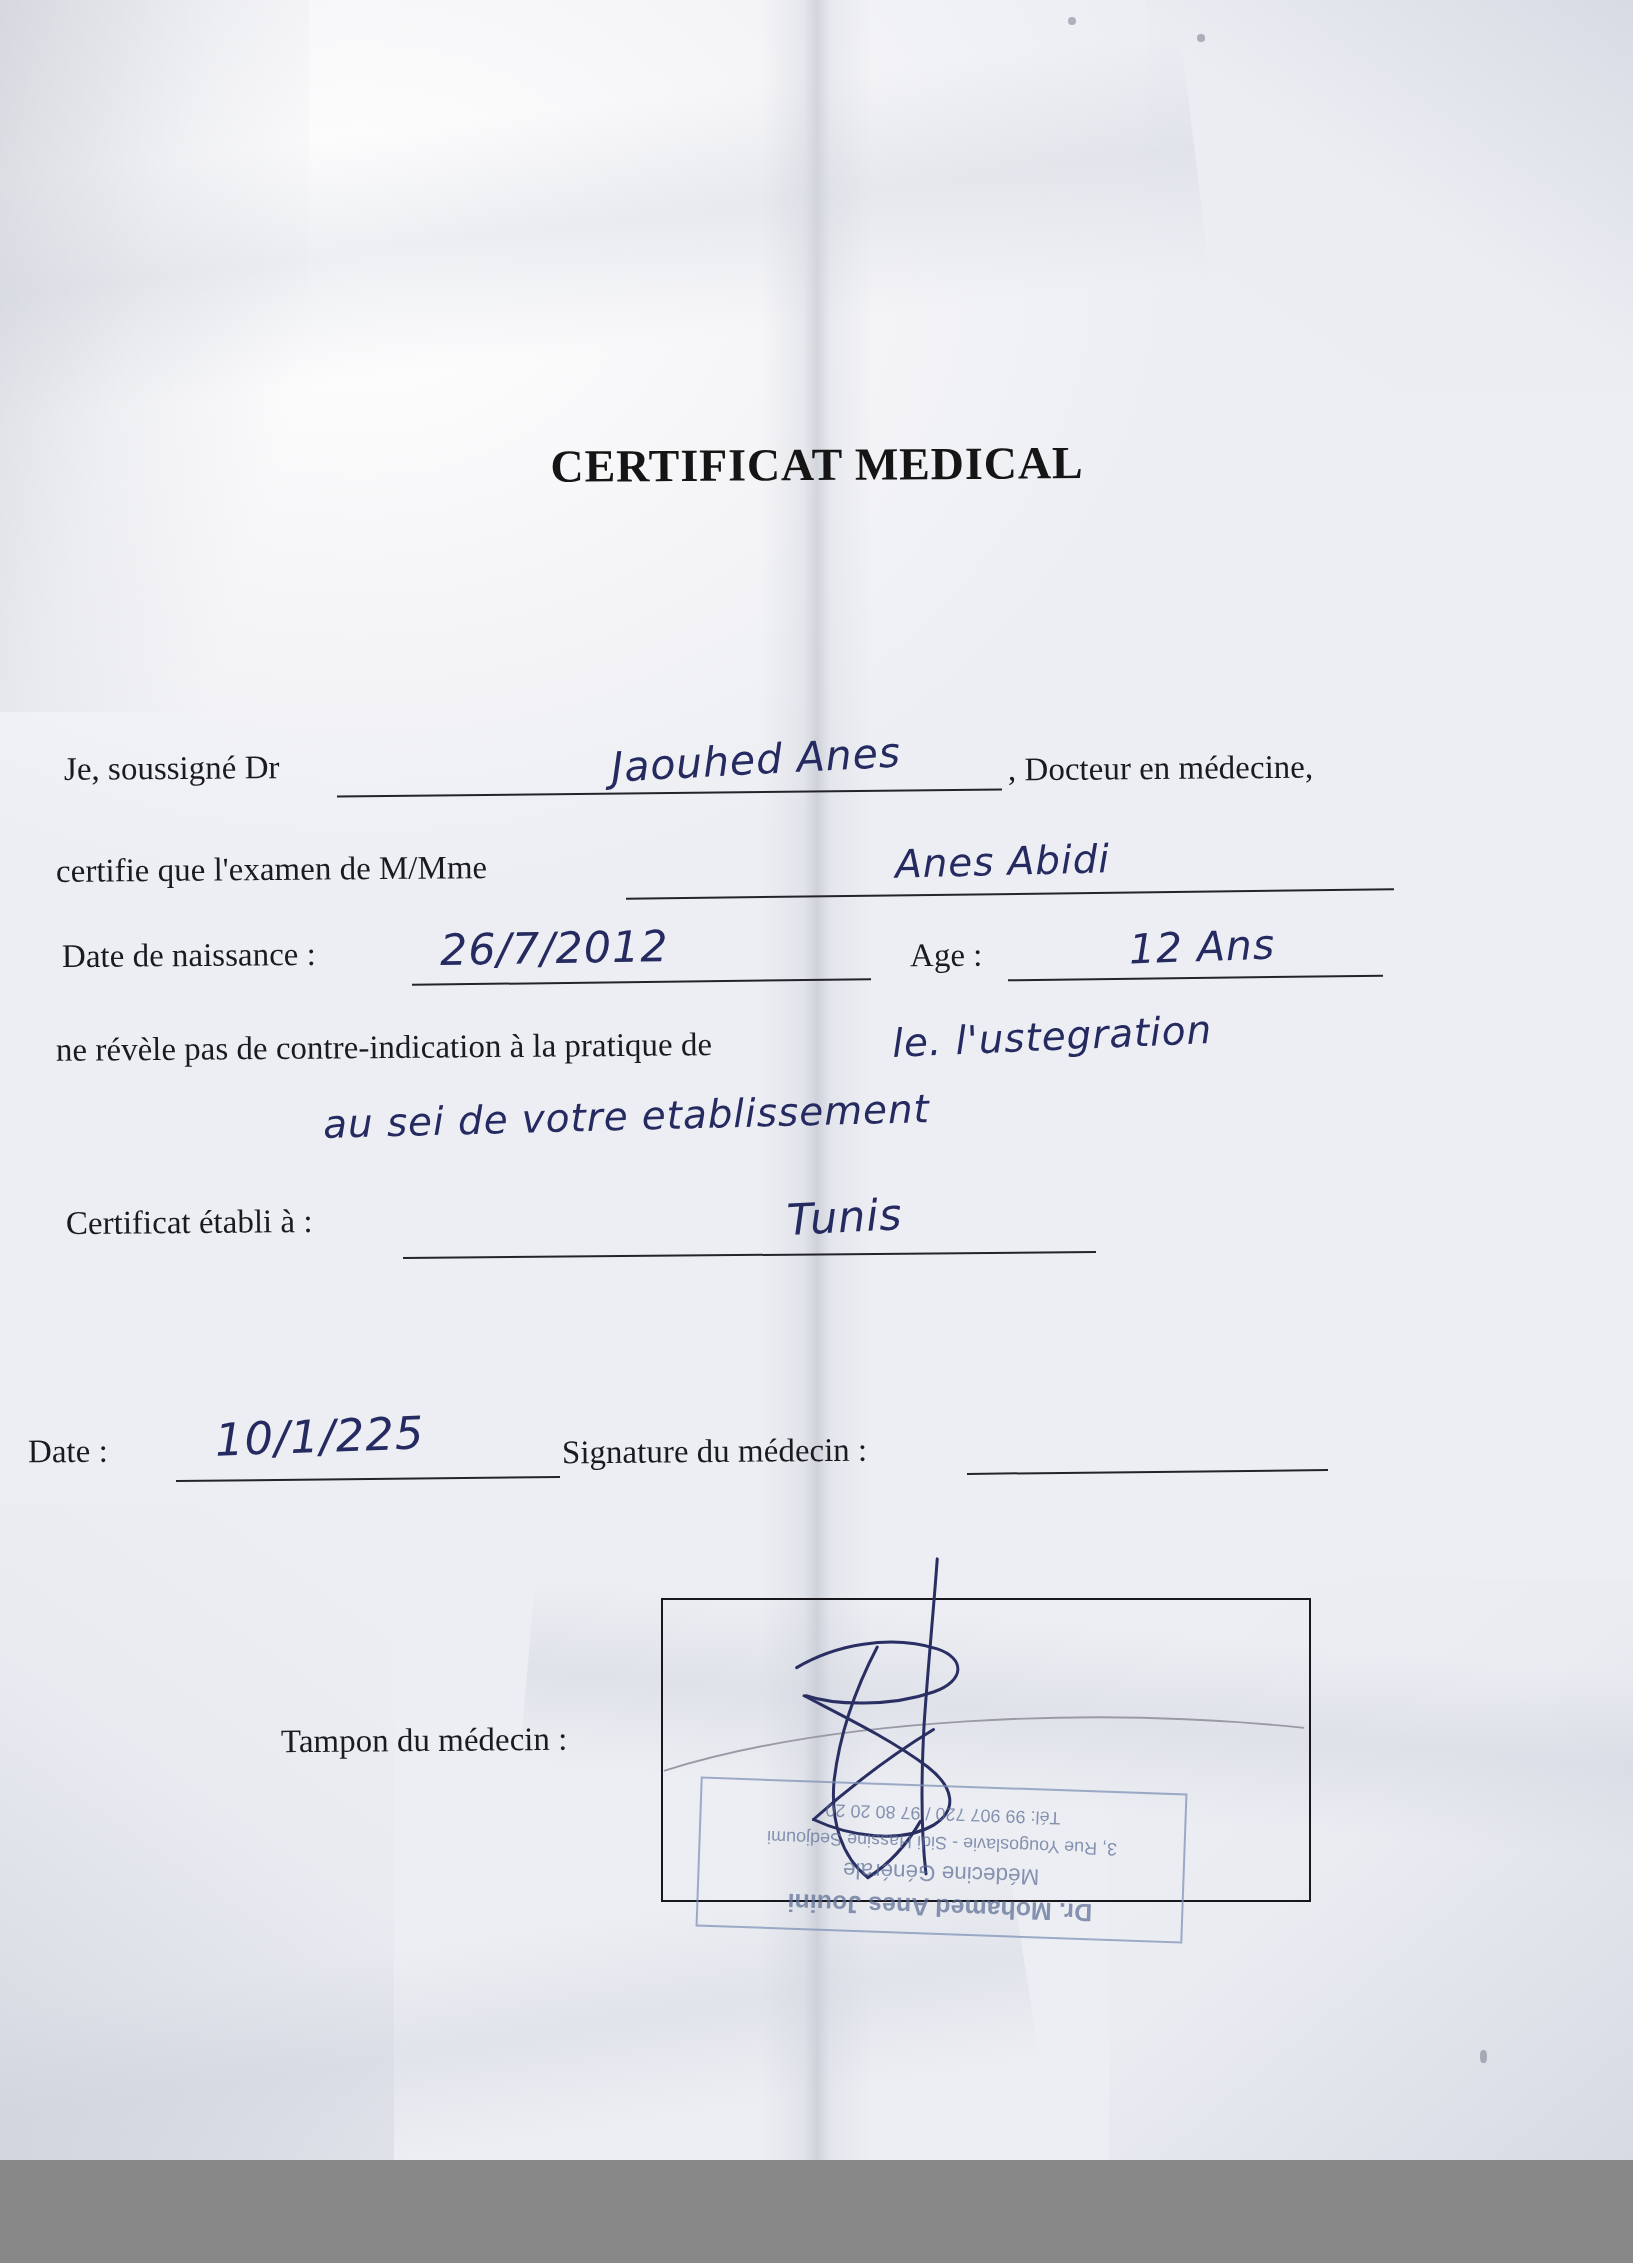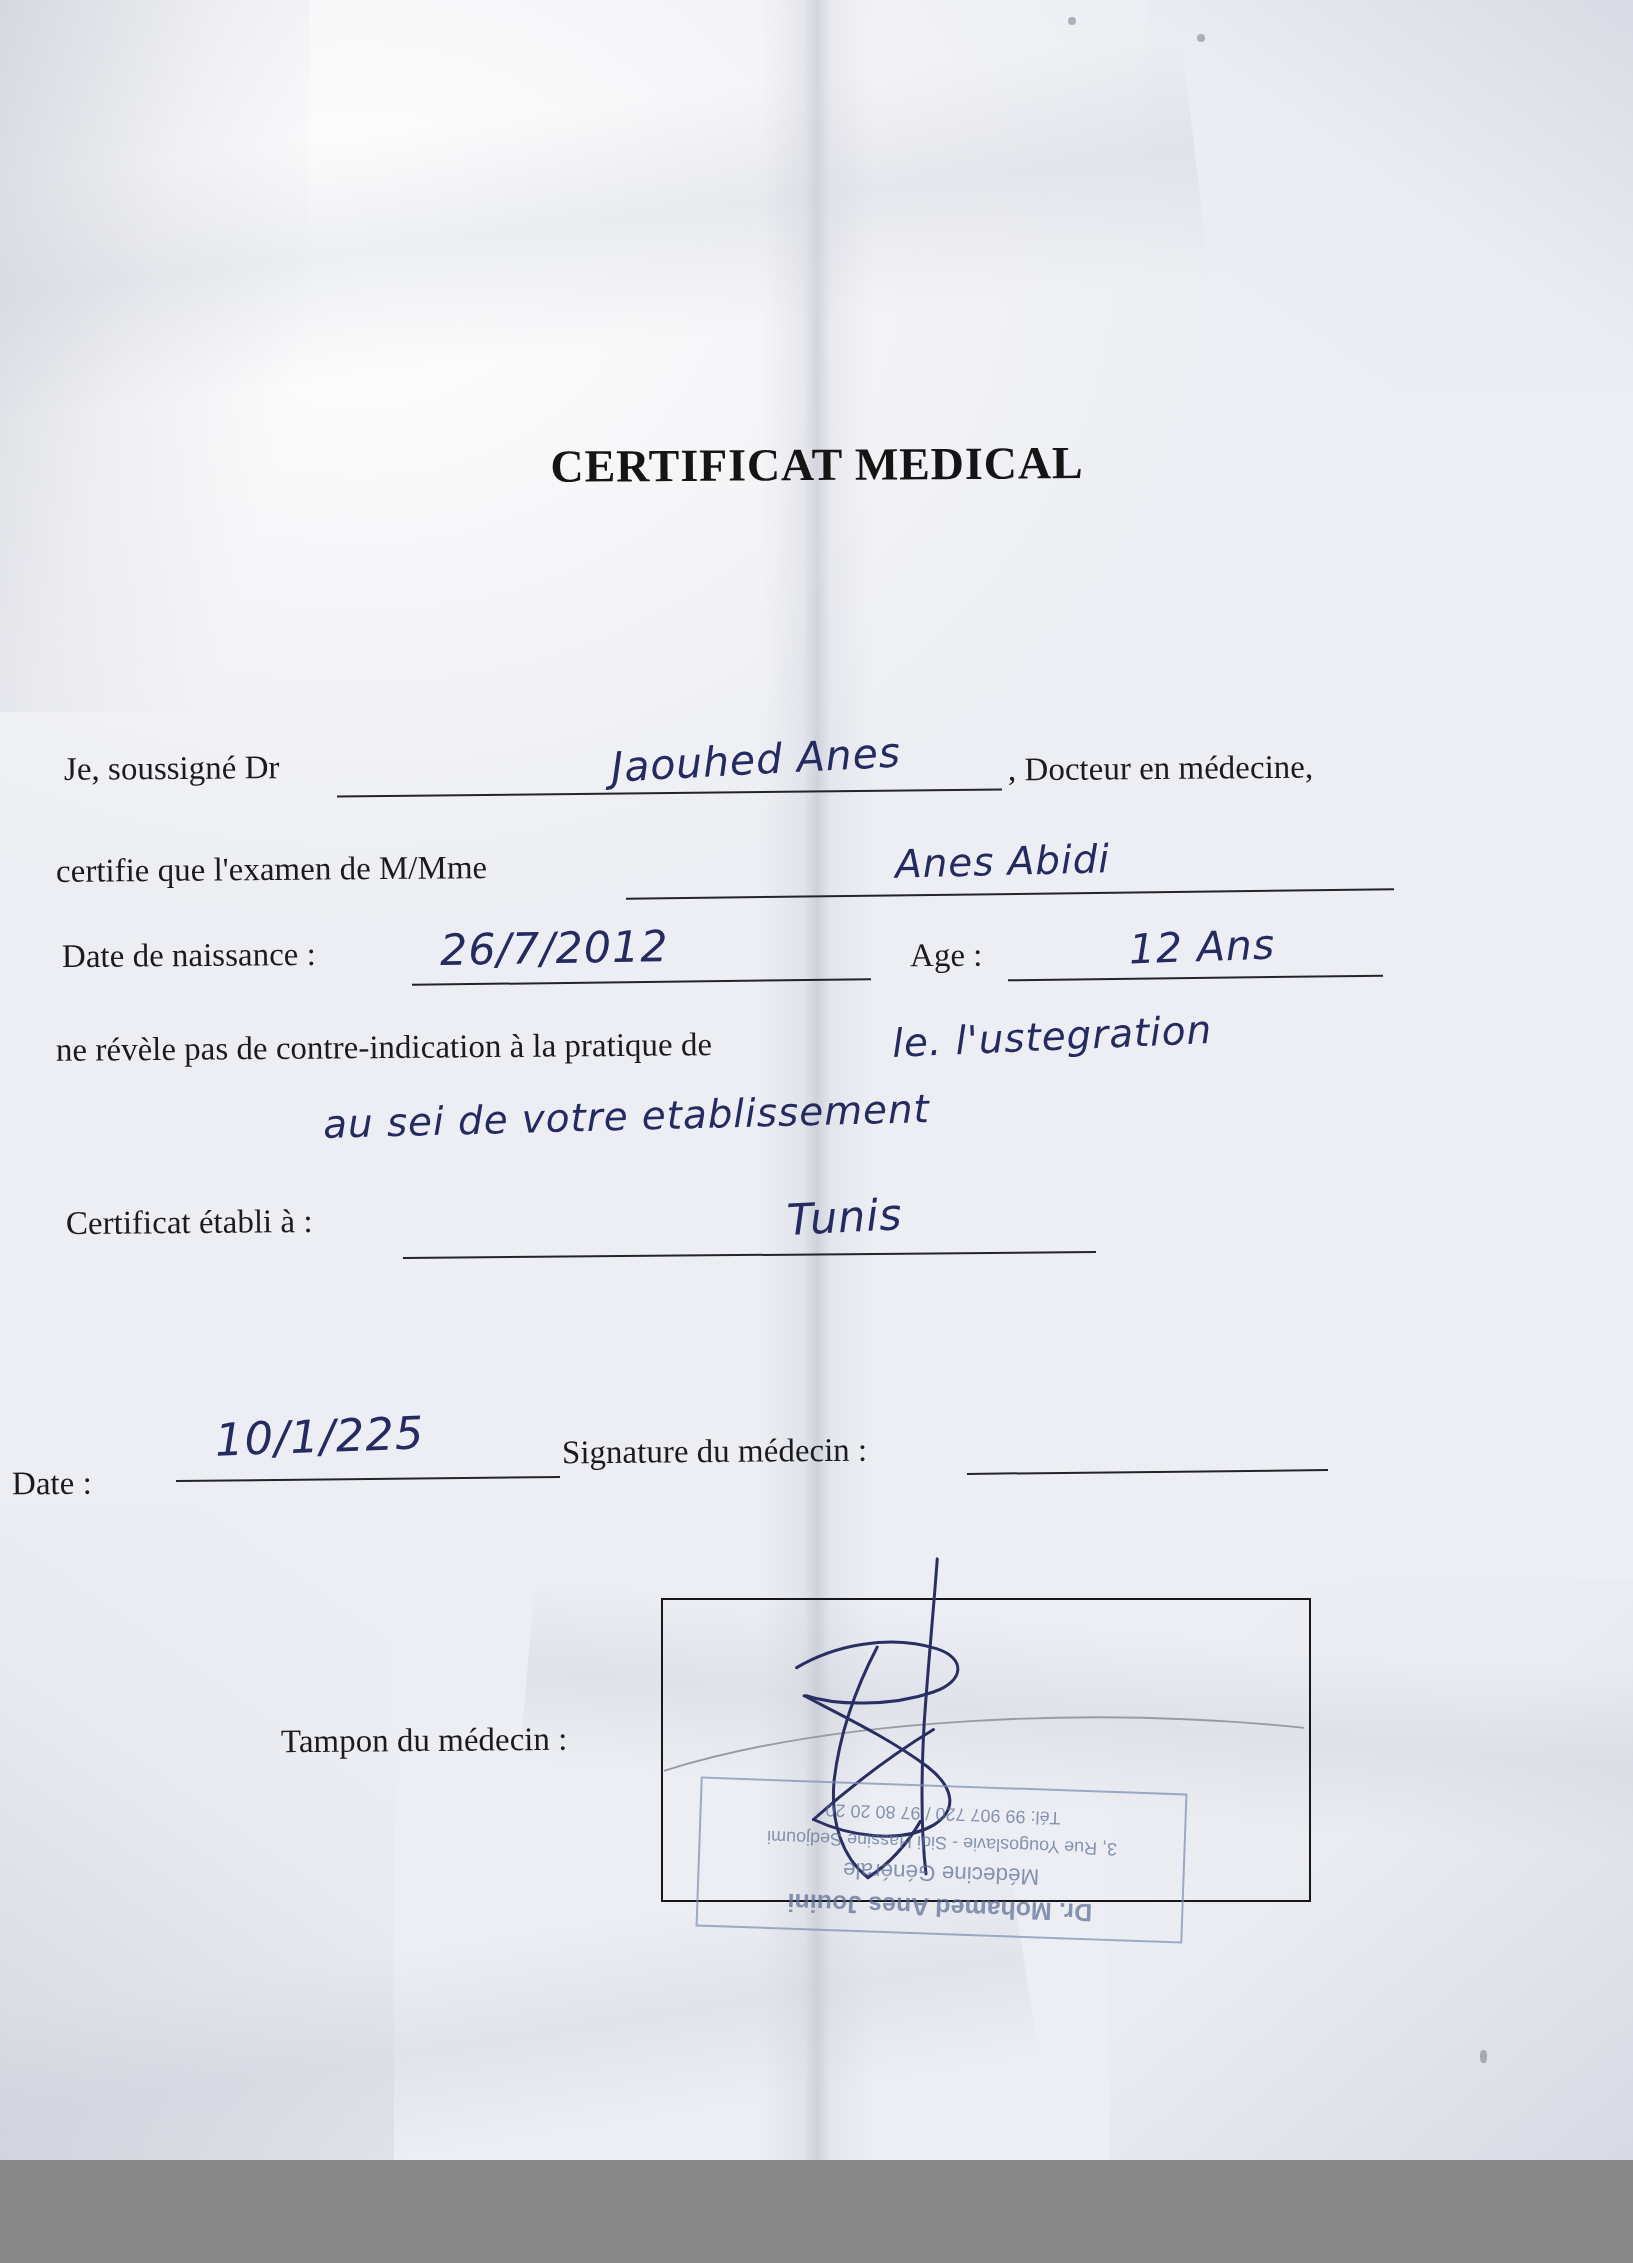--- a/index.html
+++ b/index.html
@@ -198,21 +198,21 @@
   <div class="hw" style="left:1129px; top:923px; font-size:41px; transform:rotate(-2deg);">12 Ans</div>
 
   <div class="line" style="left:56px; top:1029px; transform:rotate(-0.5deg);">ne révèle pas de contre-indication à la pratique de</div>
   <div class="hw" style="left:892px; top:1014px; font-size:39px; transform:rotate(-2.5deg);">le. l'ustegration</div>
   <div class="hw" style="left:323px; top:1094px; font-size:39px; transform:rotate(-1.5deg);">au sei de votre etablissement</div>
 
   <div class="line" style="left:66px; top:1204px; transform:rotate(-0.5deg);">Certificat établi à :</div>
   <div class="rule" style="left:403px; top:1254px; width:693px; transform:rotate(-0.5deg);"></div>
   <div class="hw" style="left:787px; top:1192px; font-size:43px; transform:rotate(-3deg);">Tunis</div>
 
-  <div class="line" style="left:12px; top:1433px; transform:rotate(-0.5deg);margin-top:32px;">Date :</div>
+  <div class="line" style="left:28px; top:1433px; transform:rotate(-0.5deg);">Date :</div>
   <div class="rule" style="left:176px; top:1478px; width:384px; transform:rotate(-0.6deg);"></div>
   <div class="hw" style="left:215px; top:1410px; font-size:45px; transform:rotate(-2deg);">10/1/225</div>
   <div class="line" style="left:562px; top:1433px; transform:rotate(-0.5deg);">Signature du médecin :</div>
   <div class="rule" style="left:967px; top:1471px; width:361px; transform:rotate(-0.6deg);"></div>
 
   <div class="line" style="left:281px; top:1722px; transform:rotate(-0.5deg);">Tampon du médecin :</div>
 
   <div class="stamp-box"></div>
 
   <svg class="arc-line" viewBox="0 0 690 90">

